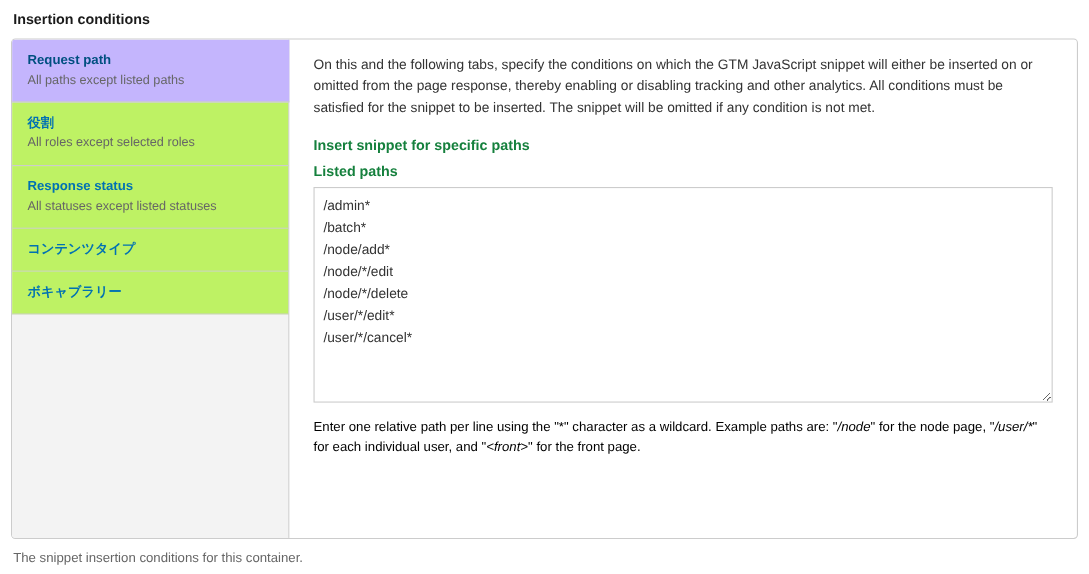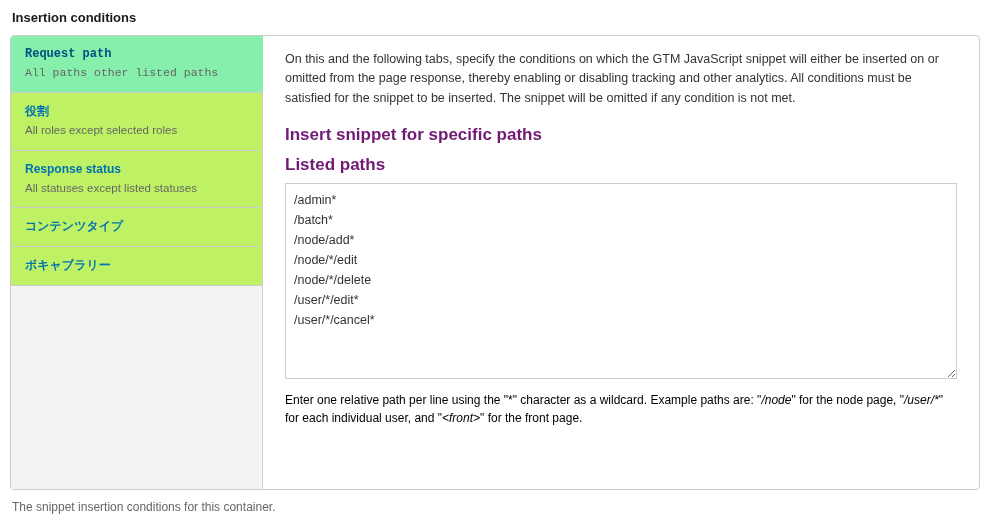--- a/index.html
+++ b/index.html
@@ -37,24 +37,23 @@
     display: flex;
     flex-direction: column;
   }
   .tab {
     padding: 10px 14px 11px 14px;
     border-bottom: 1px solid #ccc;
     cursor: pointer;
     background: #bef264;
   }
   .tab.active {
-    background: #86efac;
+    background: #c4b5fd;
     position: relative;
     margin-right: -1px;
-    font-family: Liberation Mono, monospace;
   }
   .tab-title {
     color: #0071b3;
     font-weight: bold;
     font-size: 12px;
     line-height: 1.4;
   }
   .tab.active .tab-title {
     color: #004f80;
   }
@@ -68,22 +67,22 @@
   .content {
     flex: 1;
     padding: 14px 22px 18px 22px;
     font-size: 12.5px;
     color: #333;
     line-height: 1.55;
   }
   .intro { margin-bottom: 14px; }
   .group-label {
     font-weight: bold;
-    color: #701a75;
-    font-size: 17px;
+    color: #15803d;
+    font-size: 13px;
     margin-bottom: 4px;
   }
   .radios { margin-bottom: 14px; }
   .radio-row {
     display: flex;
     align-items: center;
     gap: 6px;
     padding: 2px 0;
   }
   .radio-row input[type="radio"] {
@@ -118,21 +117,21 @@
 </head>
 <body>
 
 <div class="page">
   <div class="page-title">Insertion conditions</div>
 
   <div class="panel">
     <div class="sidebar">
       <div class="tab active">
         <div class="tab-title">Request path</div>
-        <div class="tab-summary">All paths other listed paths</div>
+        <div class="tab-summary">All paths except listed paths</div>
       </div>
       <div class="tab">
         <div class="tab-title">役割</div>
         <div class="tab-summary">All roles except selected roles</div>
       </div>
       <div class="tab">
         <div class="tab-title">Response status</div>
         <div class="tab-summary">All statuses except listed statuses</div>
       </div>
       <div class="tab">

